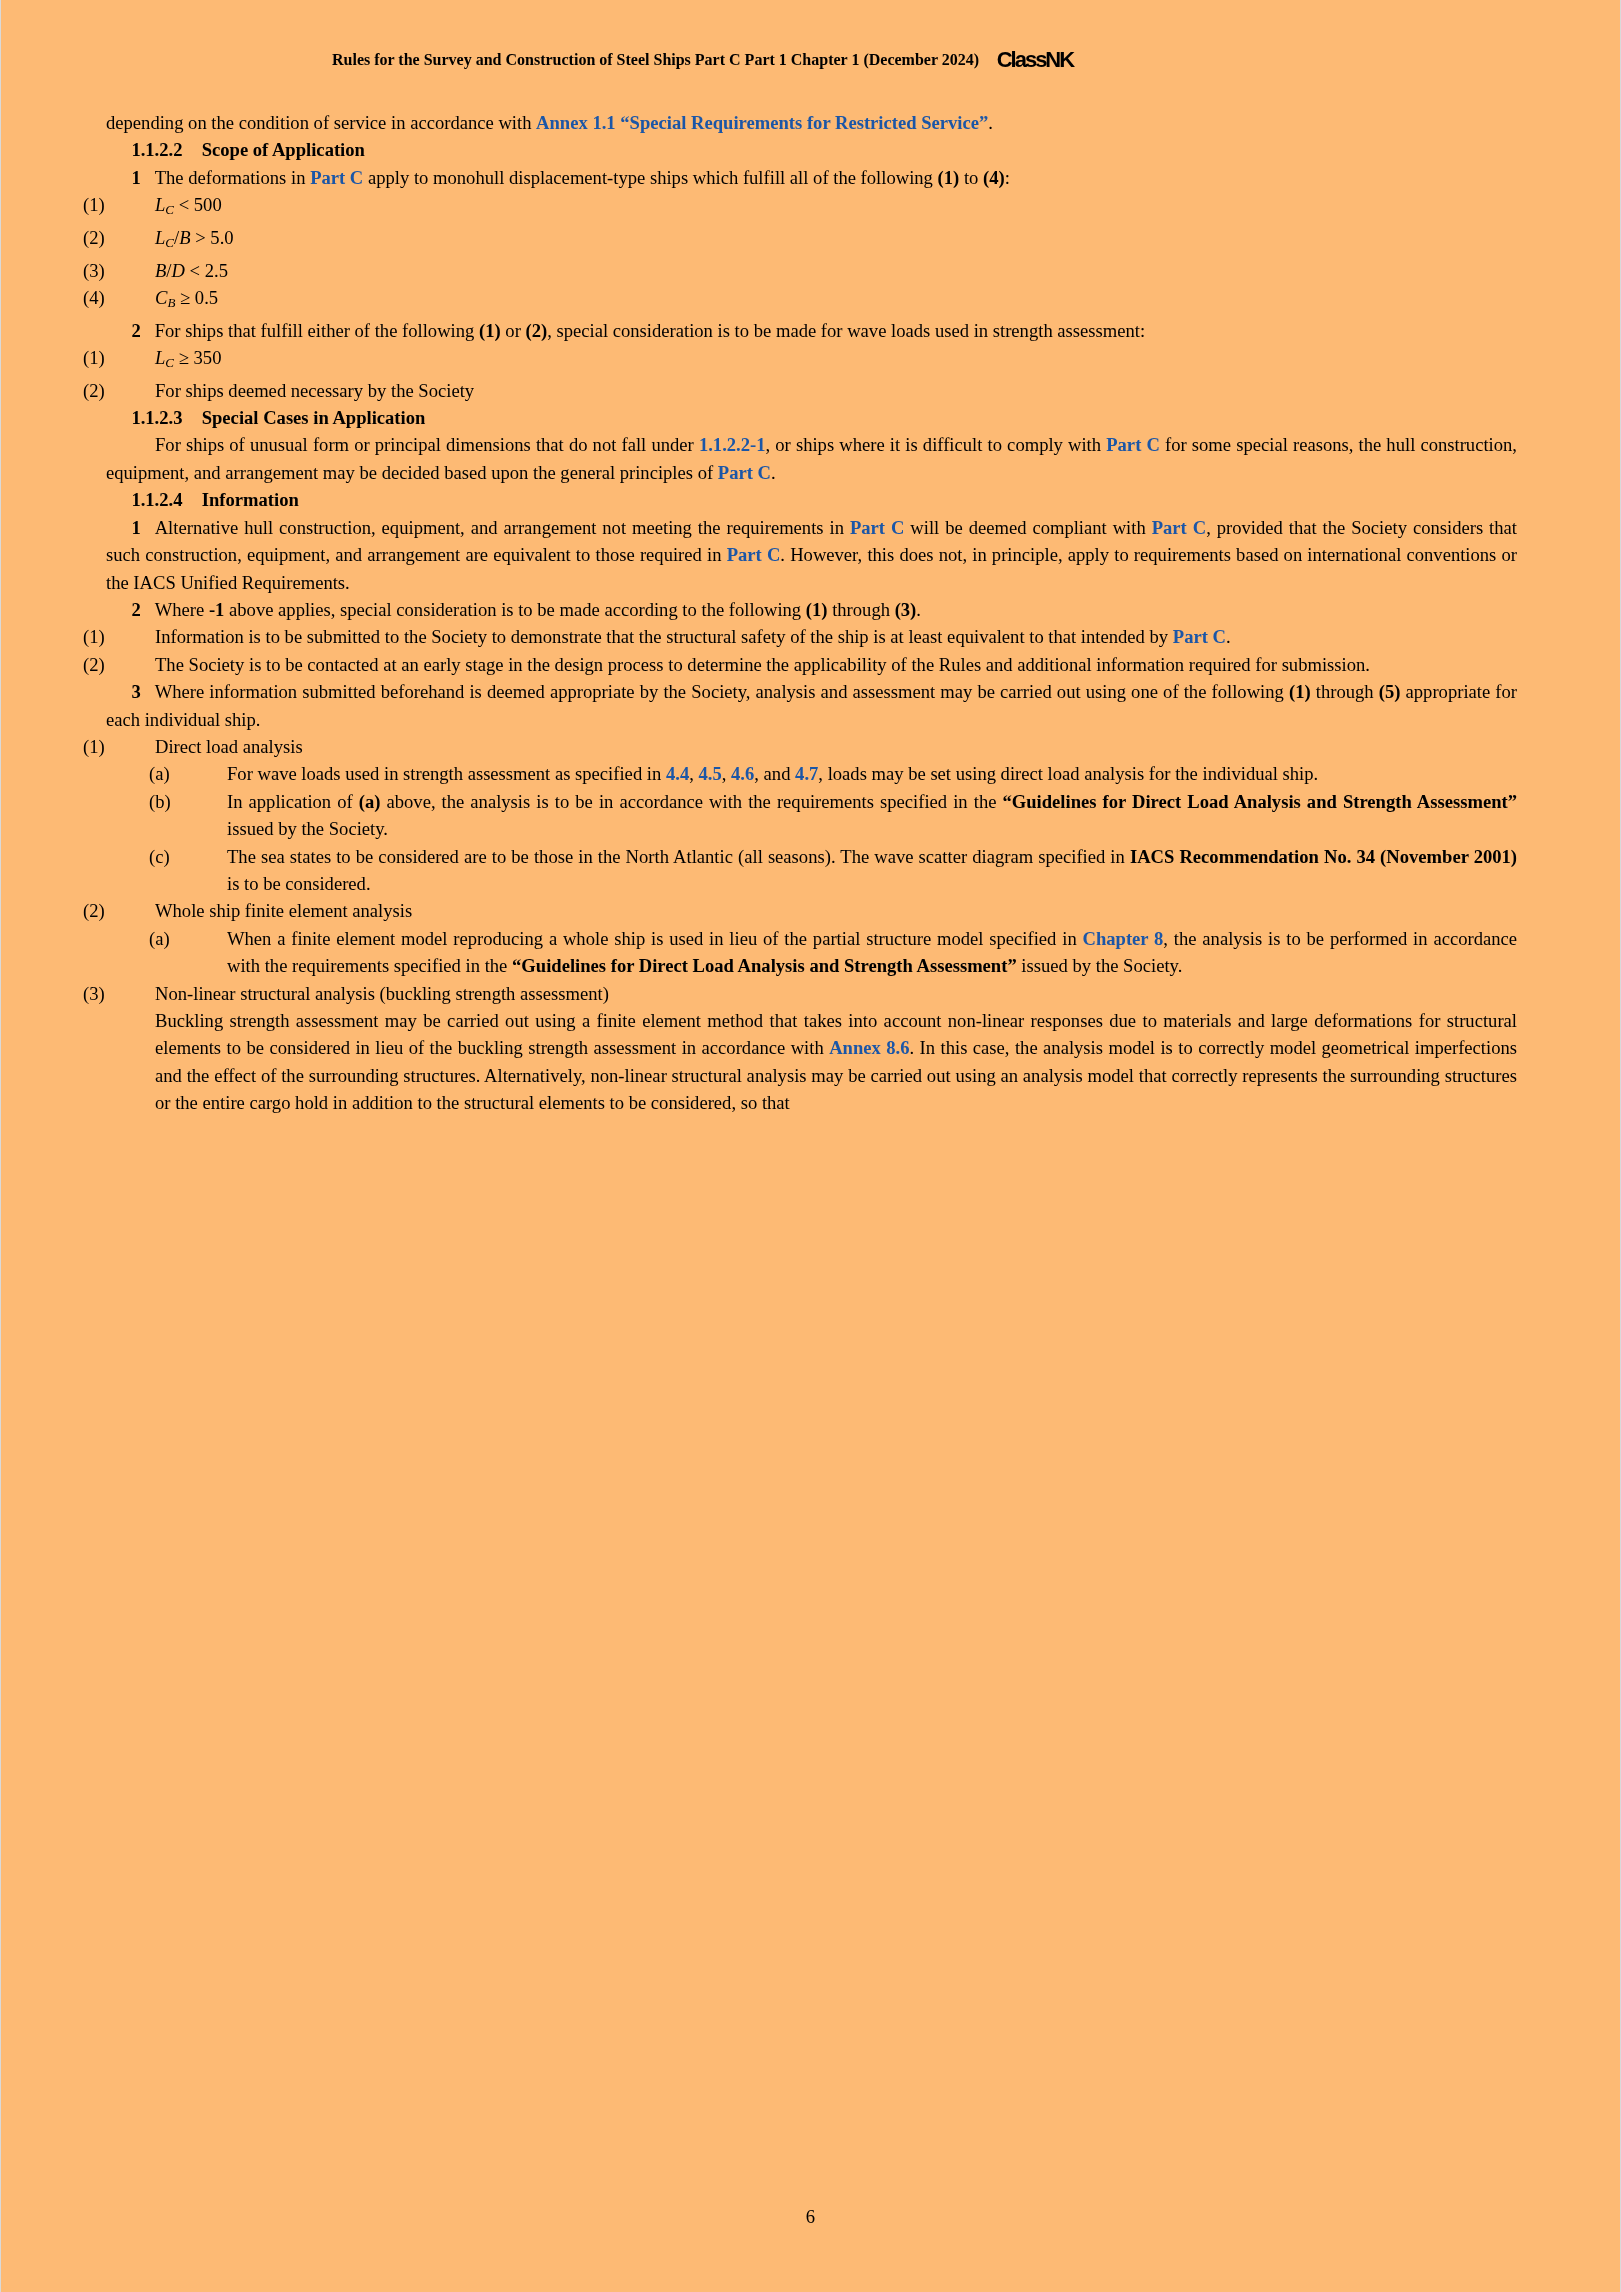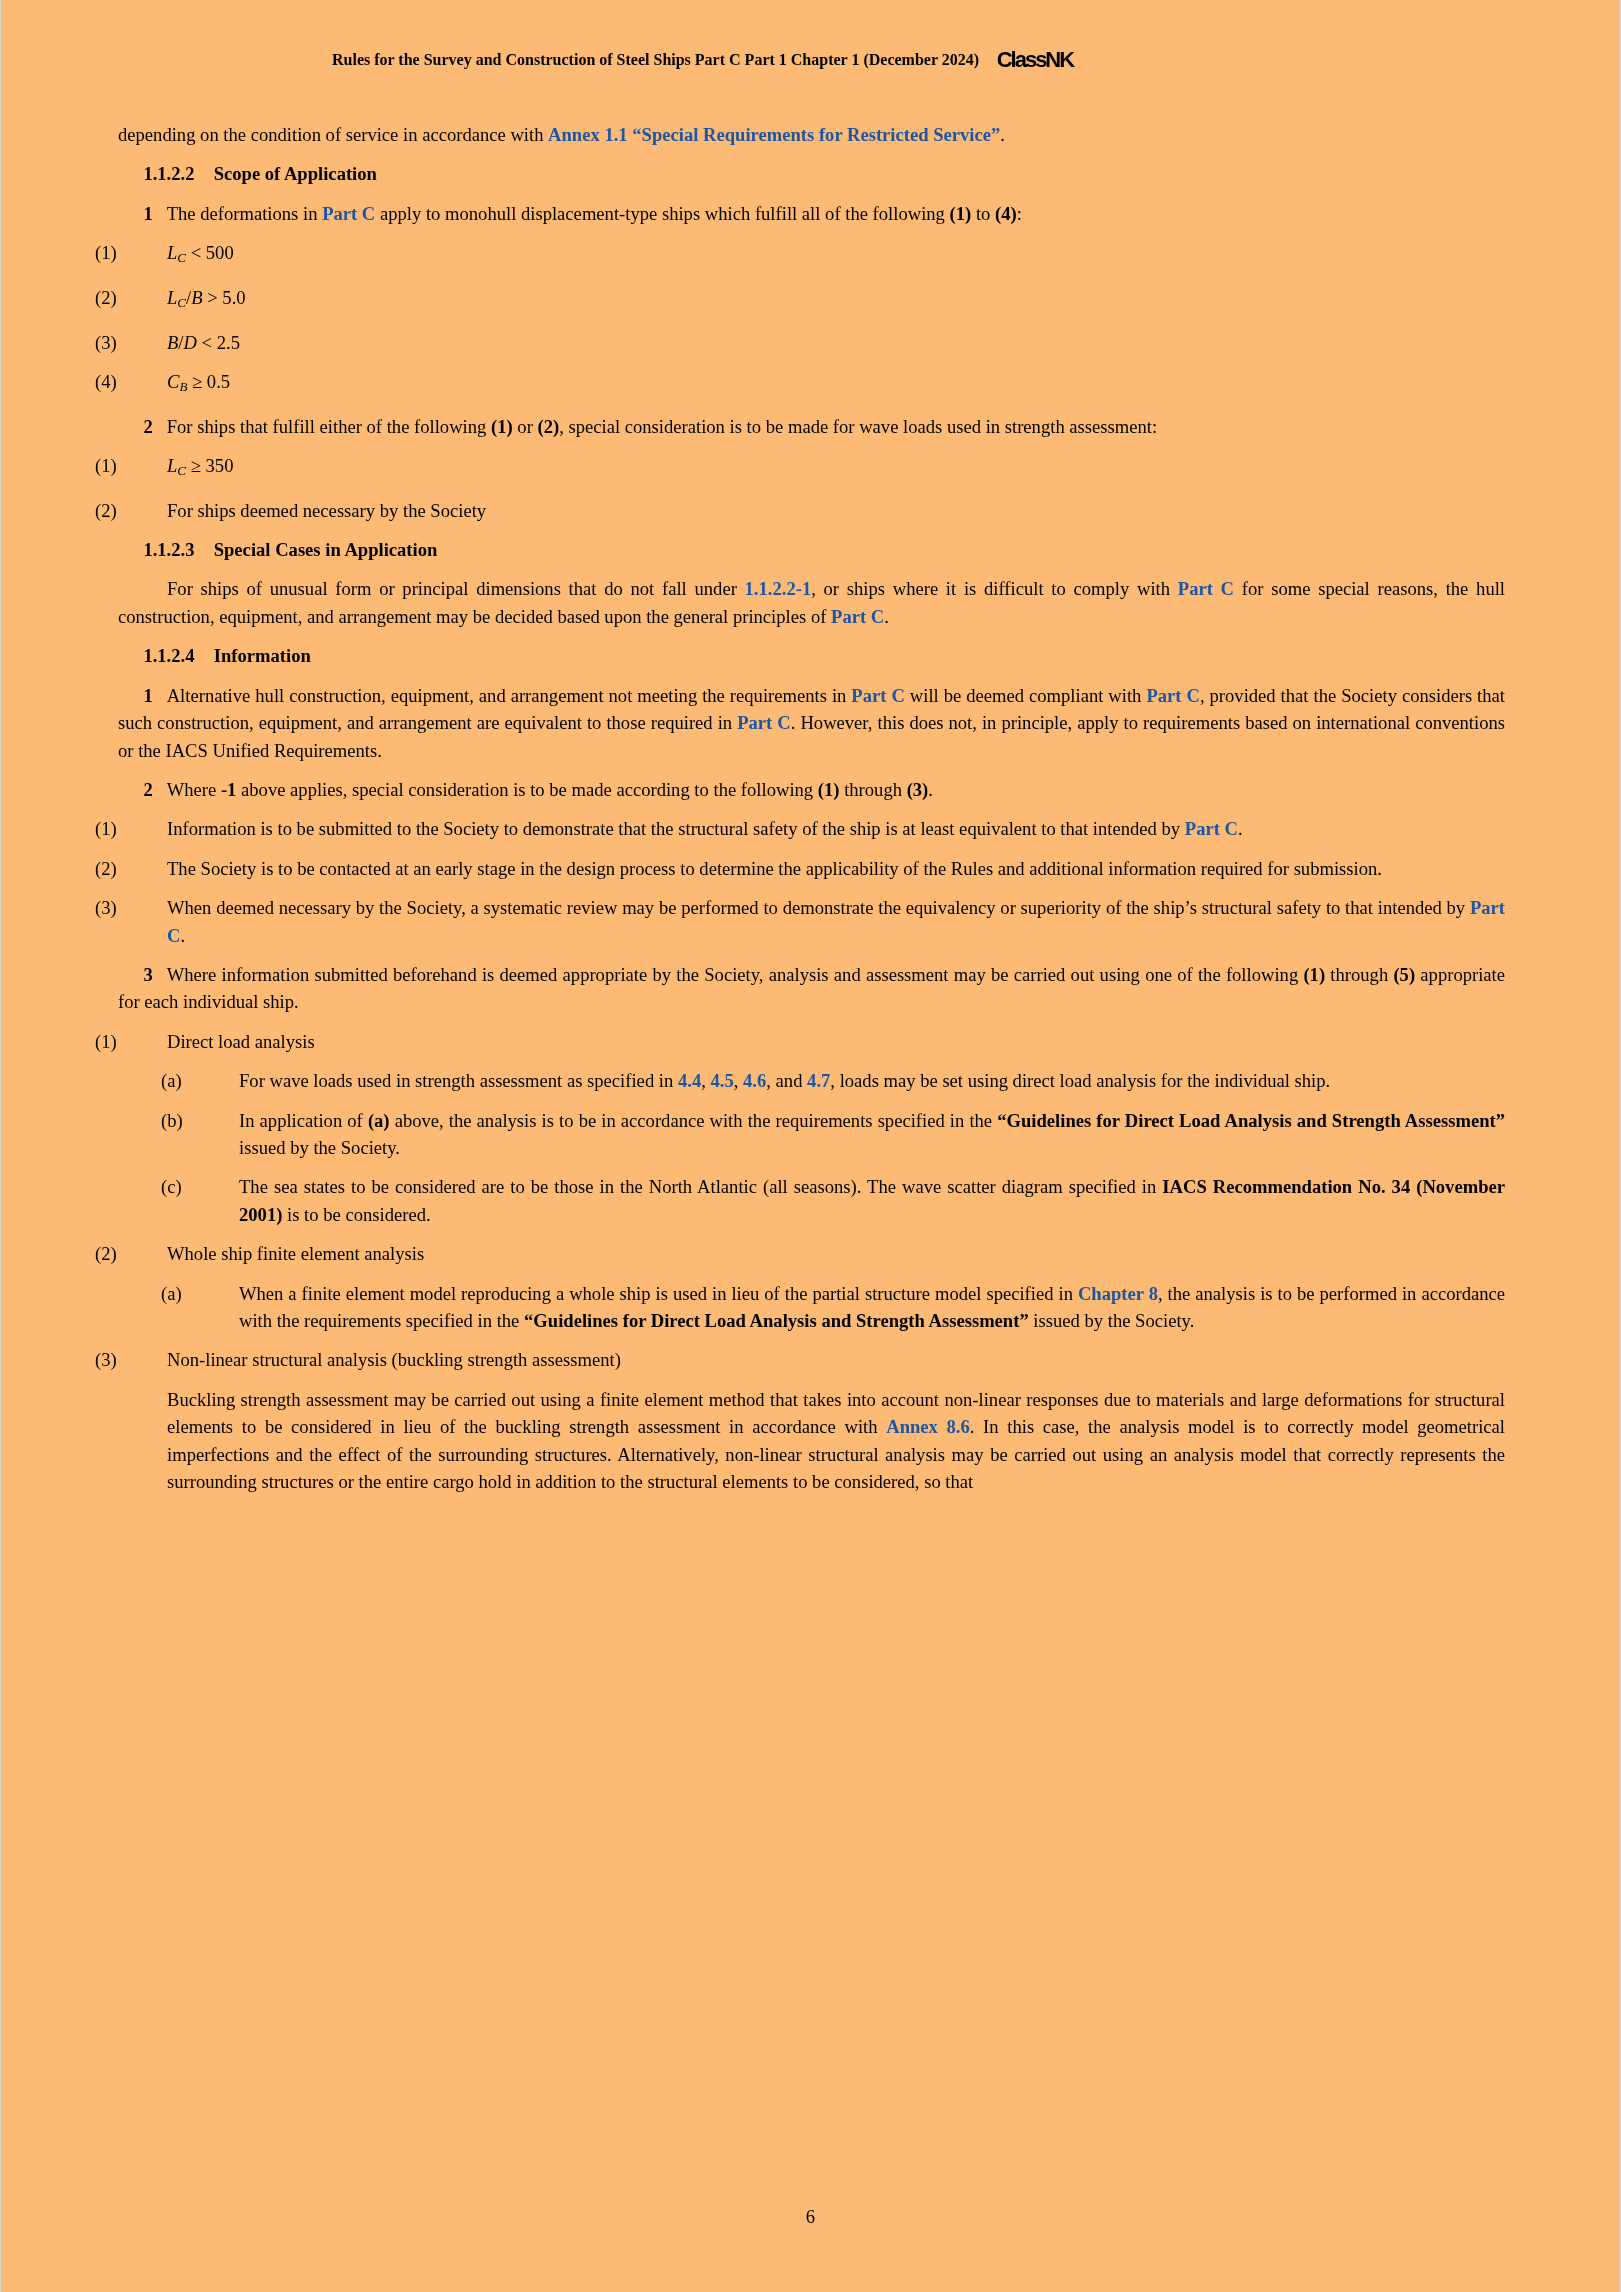--- a/index.html
+++ b/index.html
@@ -39,21 +39,21 @@
     letter-spacing: -2px;
     line-height: 1;
   }
   .doc-body {
     position: absolute;
     top: 109px;
     left: 105px;
     width: 1411px;
     text-align: justify;
   }
-  .doc-body p { margin: 12px; }
+  .doc-body p { margin: 0; }
   .marker { display: inline-block; }
 
   .h3 { font-weight: bold; text-indent: 12.7px; }
   .h3 .marker { width: 83px; }
 
   .num { text-indent: 12.7px; }
   .num .marker { width: 36px; font-weight: bold; }
 
   .list1 { padding-left: 49px; text-indent: -36px; }
   .list1 .marker { width: 36px; }
@@ -99,21 +99,20 @@
       <p class="num"><span class="marker">2</span><span class="seg-t">For ships that fulfill either of the following </span><span class="seg-b">(1)</span><span class="seg-t"> or </span><span class="seg-b">(2)</span><span class="seg-t">, special consideration is to be made for wave loads used in strength assessment:</span></p>
       <p class="list1"><span class="marker">(1)</span><span class="seg-i">L</span><span class="seg-sub">C</span><span class="seg-t"> ≥ 350</span></p>
       <p class="list1"><span class="marker">(2)</span><span class="seg-t">For ships deemed necessary by the Society</span></p>
       <p class="h3"><span class="marker">1.1.2.3</span><span class="seg-b">Special Cases in Application</span></p>
       <p class="indent1"><span class="seg-t">For ships of unusual form or principal dimensions that do not fall under </span><span class="seg-r">1.1.2.2-1</span><span class="seg-t">, or ships where it is difficult to comply with </span><span class="seg-r">Part C</span><span class="seg-t"> for some special reasons, the hull construction, equipment, and arrangement may be decided based upon the general principles of </span><span class="seg-r">Part C</span><span class="seg-t">.</span></p>
       <p class="h3"><span class="marker">1.1.2.4</span><span class="seg-b">Information</span></p>
       <p class="num"><span class="marker">1</span><span class="seg-t">Alternative hull construction, equipment, and arrangement not meeting the requirements in </span><span class="seg-r">Part C</span><span class="seg-t"> will be deemed compliant with </span><span class="seg-r">Part C</span><span class="seg-t">, provided that the Society considers that such construction, equipment, and arrangement are equivalent to those required in </span><span class="seg-r">Part C</span><span class="seg-t">. However, this does not, in principle, apply to requirements based on international conventions or the IACS Unified Requirements.</span></p>
       <p class="num"><span class="marker">2</span><span class="seg-t">Where </span><span class="seg-b">-1</span><span class="seg-t"> above applies, special consideration is to be made according to the following </span><span class="seg-b">(1)</span><span class="seg-t"> through </span><span class="seg-b">(3)</span><span class="seg-t">.</span></p>
       <p class="list1"><span class="marker">(1)</span><span class="seg-t">Information is to be submitted to the Society to demonstrate that the structural safety of the ship is at least equivalent to that intended by </span><span class="seg-r">Part C</span><span class="seg-t">.</span></p>
       <p class="list1"><span class="marker">(2)</span><span class="seg-t">The Society is to be contacted at an early stage in the design process to determine the applicability of the Rules and additional information required for submission.</span></p>
-      <p class="list1"><span class="marker">(3)</span><span class="seg-t">When deemed necessary by the Society, a systematic review may be performed to demonstrate the equivalency or superiority of the ship’s structural safety to that intended by </span><span class="seg-r">Part C</span><span class="seg-t">.</span></p>
       <p class="num"><span class="marker">3</span><span class="seg-t">Where information submitted beforehand is deemed appropriate by the Society, analysis and assessment may be carried out using one of the following </span><span class="seg-b">(1)</span><span class="seg-t"> through </span><span class="seg-b">(5)</span><span class="seg-t"> appropriate for each individual ship.</span></p>
       <p class="list1"><span class="marker">(1)</span><span class="seg-t">Direct load analysis</span></p>
       <p class="list2"><span class="marker">(a)</span><span class="seg-t">For wave loads used in strength assessment as specified in </span><span class="seg-r">4.4</span><span class="seg-t">, </span><span class="seg-r">4.5</span><span class="seg-t">, </span><span class="seg-r">4.6</span><span class="seg-t">, and </span><span class="seg-r">4.7</span><span class="seg-t">, loads may be set using direct load analysis for the individual ship.</span></p>
       <p class="list2"><span class="marker">(b)</span><span class="seg-t">In application of </span><span class="seg-b">(a)</span><span class="seg-t"> above, the analysis is to be in accordance with the requirements specified in the </span><span class="seg-b">“Guidelines for Direct Load Analysis and Strength Assessment”</span><span class="seg-t"> issued by the Society.</span></p>
       <p class="list2"><span class="marker">(c)</span><span class="seg-t">The sea states to be considered are to be those in the North Atlantic (all seasons). The wave scatter diagram specified in </span><span class="seg-b">IACS Recommendation No. 34 (November 2001)</span><span class="seg-t"> is to be considered.</span></p>
       <p class="list1"><span class="marker">(2)</span><span class="seg-t">Whole ship finite element analysis</span></p>
       <p class="list2"><span class="marker">(a)</span><span class="seg-t">When a finite element model reproducing a whole ship is used in lieu of the partial structure model specified in </span><span class="seg-r">Chapter 8</span><span class="seg-t">, the analysis is to be performed in accordance with the requirements specified in the </span><span class="seg-b">“Guidelines for Direct Load Analysis and Strength Assessment”</span><span class="seg-t"> issued by the Society.</span></p>
       <p class="list1"><span class="marker">(3)</span><span class="seg-t">Non-linear structural analysis (buckling strength assessment)</span></p>
       <p class="block1"><span class="seg-t">Buckling strength assessment may be carried out using a finite element method that takes into account non-linear responses due to materials and large deformations for structural elements to be considered in lieu of the buckling strength assessment in accordance with </span><span class="seg-r">Annex 8.6</span><span class="seg-t">. In this case, the analysis model is to correctly model geometrical imperfections and the effect of the surrounding structures. Alternatively, non-linear structural analysis may be carried out using an analysis model that correctly represents the surrounding structures or the entire cargo hold in addition to the structural elements to be considered, so that</span></p>
     </main>

